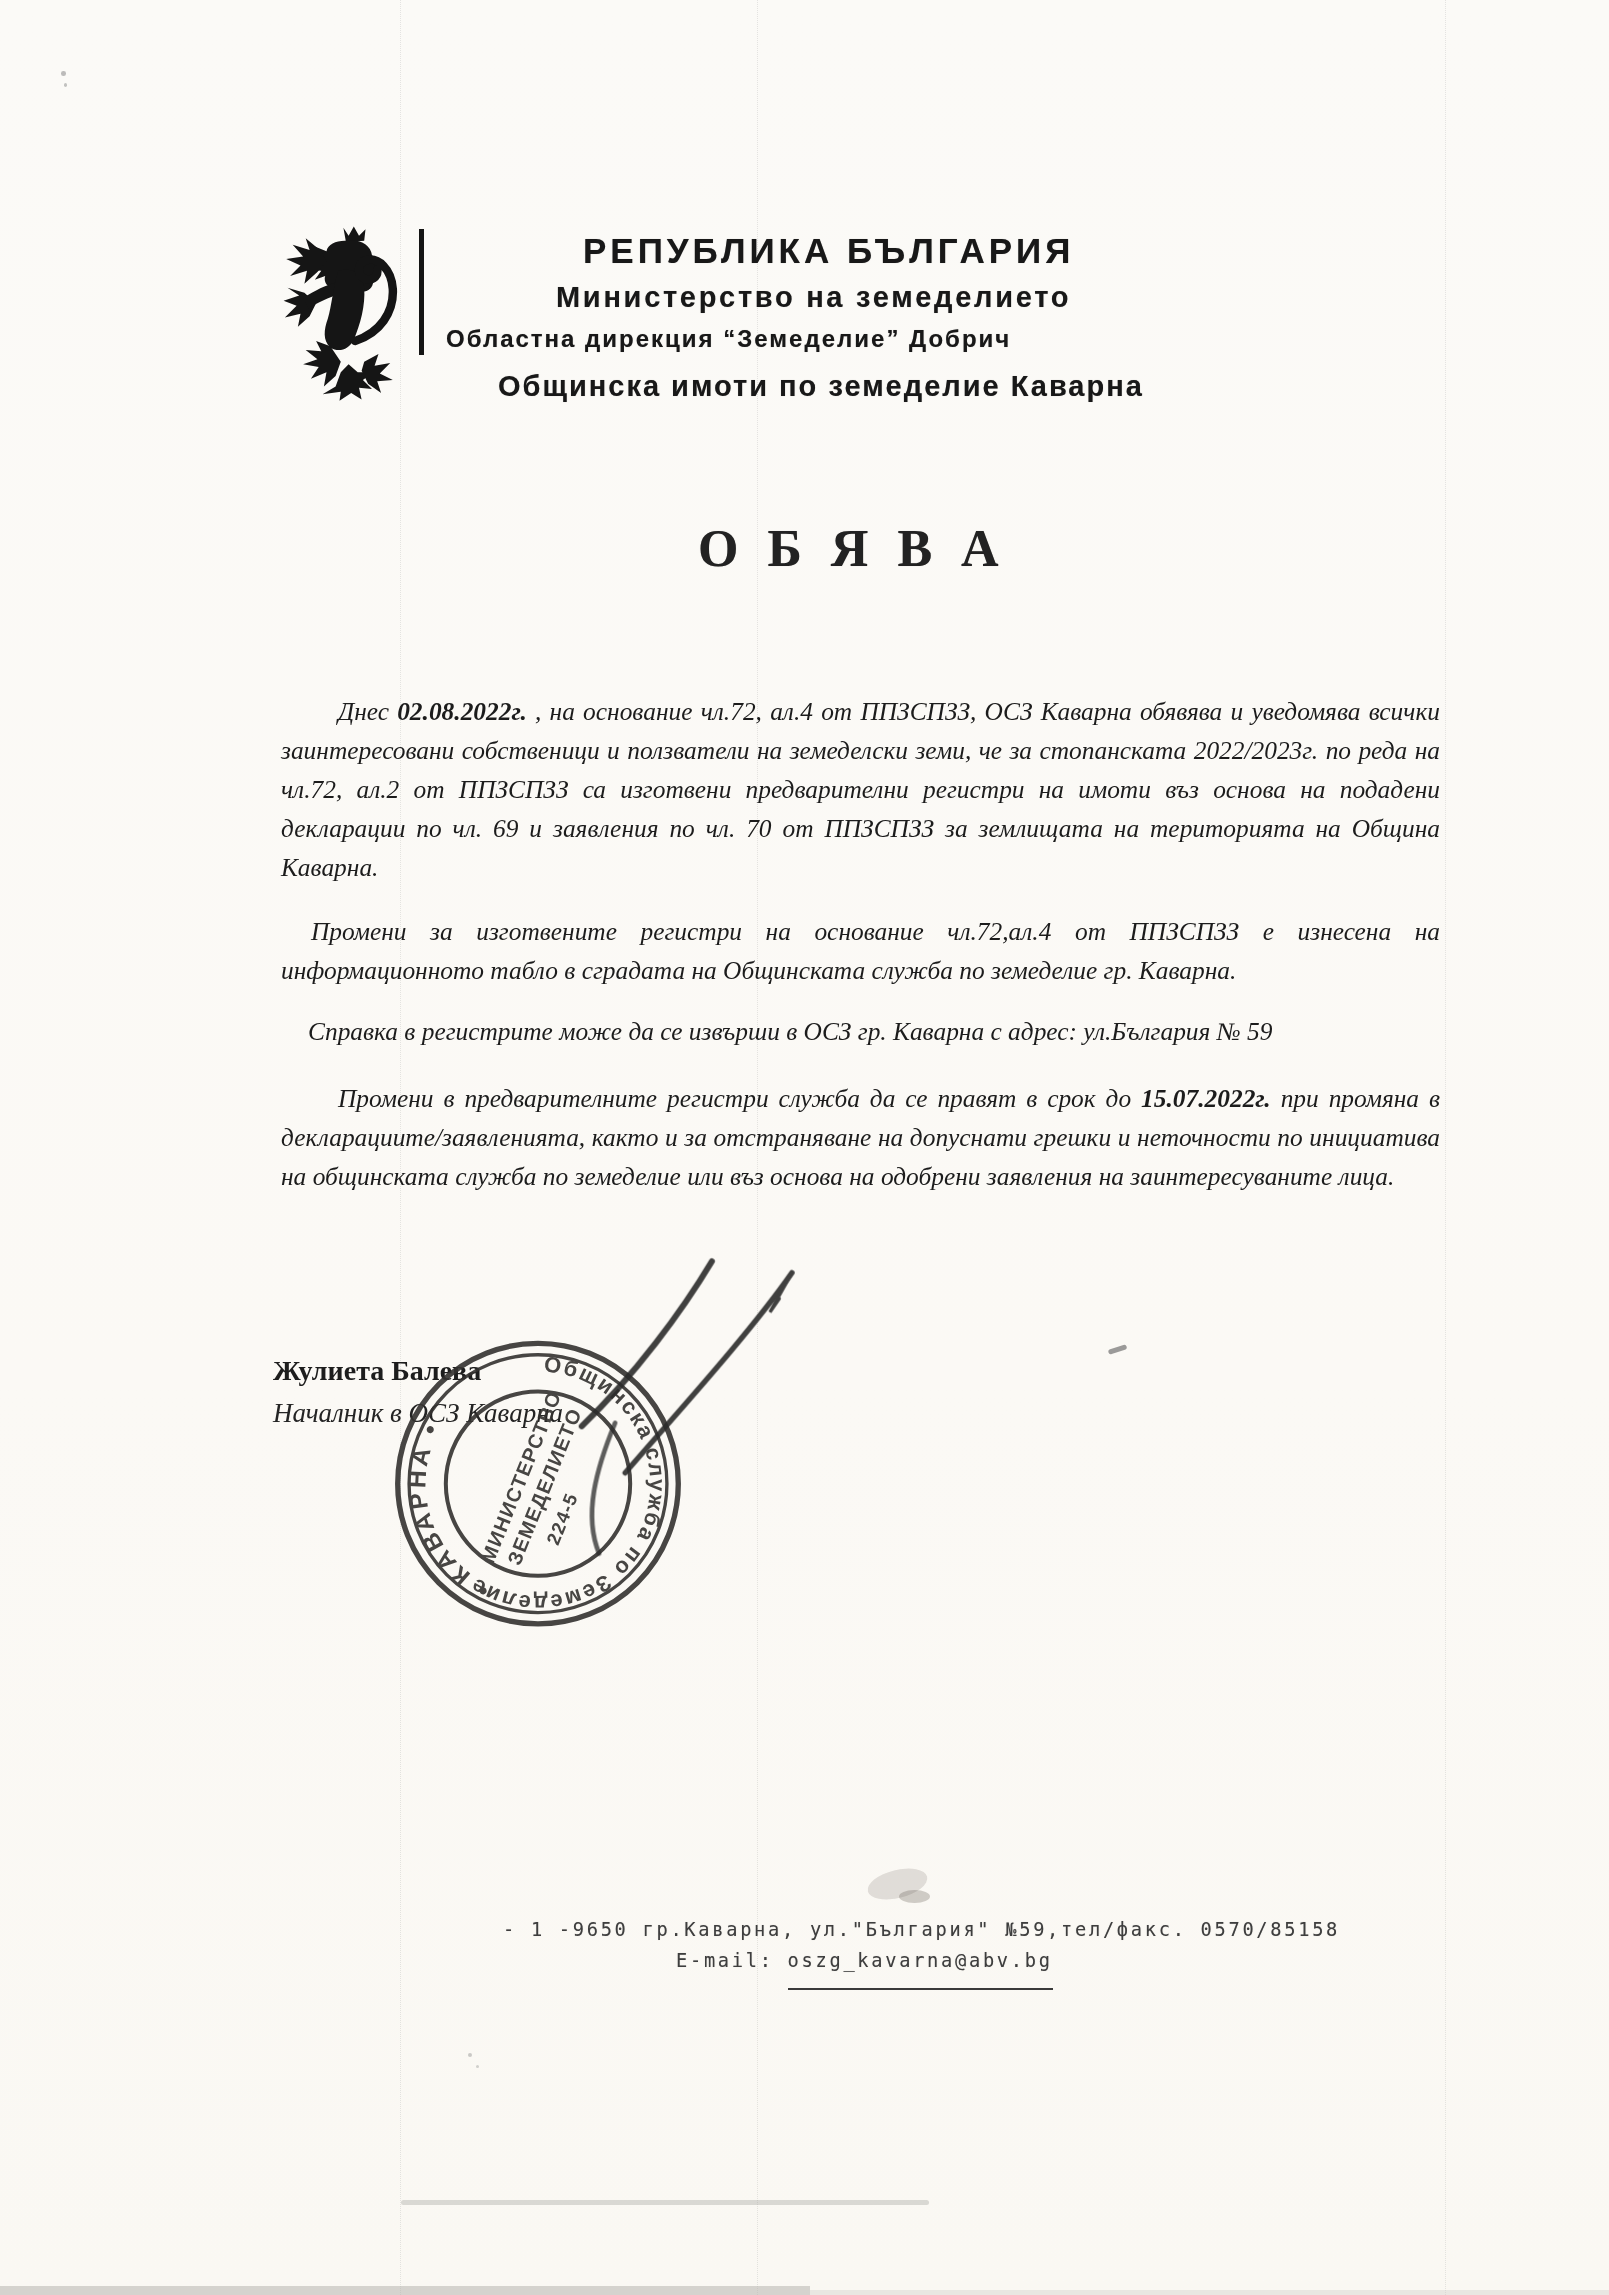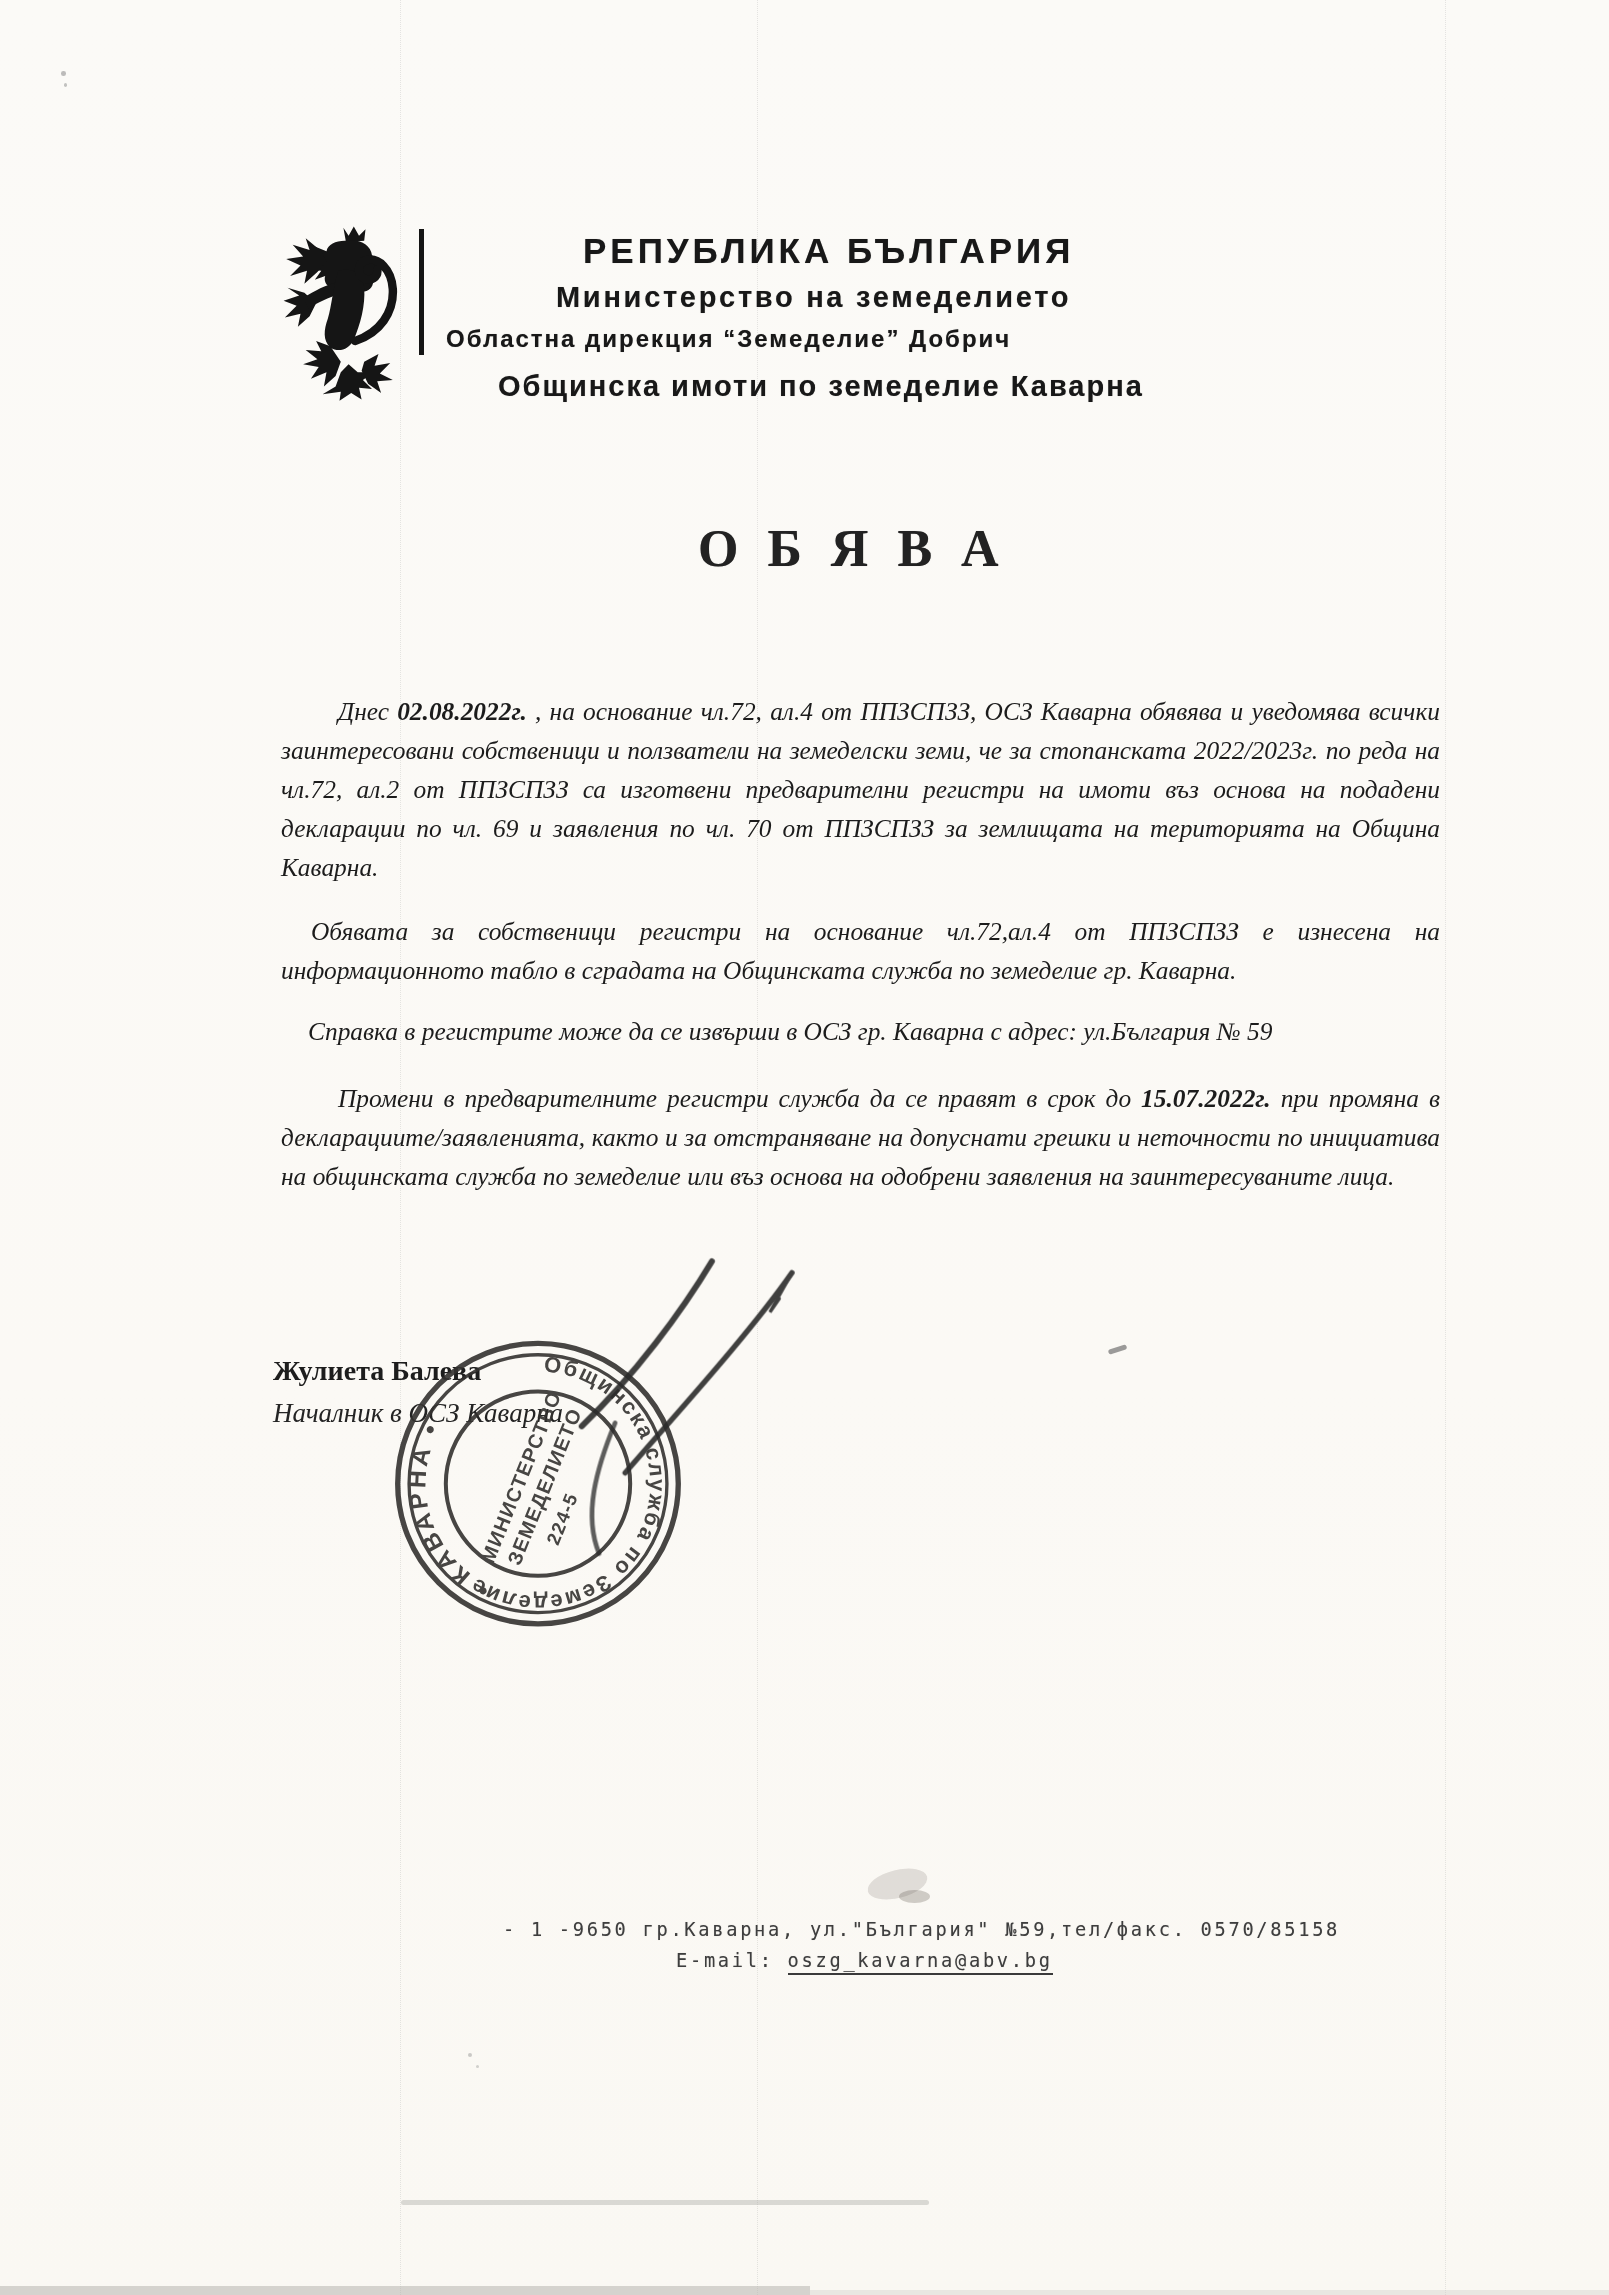--- a/index.html
+++ b/index.html
@@ -58,21 +58,21 @@
   .strokes-svg{position:absolute;left:535px;top:1248px;width:287px;height:347px;}
 
   
   .foot{
     position:absolute;white-space:nowrap;
     font-family:"DejaVu Sans Mono", monospace;color:#3e3e3e;
     text-shadow:0 0 0.7px rgba(60,60,60,.35);
   }
   .foot-1{left:503px;top:1919px;font-size:18.7px;letter-spacing:2.7px;}
   .foot-2{left:676px;top:1950px;font-size:18.7px;letter-spacing:2.7px;}
-  .foot-2 .email{border-bottom:2px solid #3a3a3a;padding-bottom:2px;}
+  .foot-2 .email{border-bottom:2px solid #3a3a3a;padding-bottom:17px;}
 
   
   .speck{position:absolute;border-radius:50%;background:#6f6f6f;}
   .sp1{left:61px;top:71px;width:4.7px;height:4.7px;opacity:.45;}
   .sp2{left:64px;top:83px;width:3.3px;height:4px;opacity:.4;}
   .sp3{left:1108px;top:1347px;width:18.7px;height:4.7px;border-radius:2.7px;transform:rotate(-18deg);opacity:.55;background:#4d4d4d;}
   .sp4{left:867px;top:1870px;width:61px;height:28px;border-radius:50%;transform:rotate(-14deg);opacity:.18;background:#6b6158;}
   .sp5{left:899px;top:1890px;width:31px;height:13.4px;border-radius:50%;opacity:.28;background:#5d554d;}
   .sp6{left:468px;top:2053px;width:4px;height:4px;opacity:.35;}
   .sp7{left:476px;top:2065px;width:3.3px;height:3.3px;opacity:.3;}
@@ -107,21 +107,21 @@
 
   <div class="hline h-ministry">Министерство на земеделието</div>
   <div class="hline h-country">РЕПУБЛИКА БЪЛГАРИЯ</div>
   <div class="hline h-directorate">Областна дирекция “Земеделие” Добрич</div>
   <div class="hline h-office">Общинска имоти по земеделие Каварна</div>
 
   <div class="doc-title">О Б Я В А</div>
 
   <div class="body-text">
       <p><span>Днес </span><span class="b">02.08.2022г.</span><span> , на основание чл.72, ал.4 от ППЗСПЗЗ, ОСЗ Каварна обявява и уведомява всички заинтересовани собственици и ползватели на земеделски земи, че за стопанската 2022/2023г. по реда на чл.72, ал.2 от ППЗСПЗЗ са изготвени предварителни регистри на имоти въз основа на подадени декларации по чл. 69 и заявления по чл. 70 от ППЗСПЗЗ за землищата на територията на Община Каварна.</span></p>
-      <p><span>Обявата за собственици регистри на основание чл.72,ал.4 от ППЗСПЗЗ е изнесена на информационното табло в сградата на Общинската служба по земеделие гр. Каварна.</span></p>
+      <p><span>Промени за изготвените регистри на основание чл.72,ал.4 от ППЗСПЗЗ е изнесена на информационното табло в сградата на Общинската служба по земеделие гр. Каварна.</span></p>
       <p><span>Справка в регистрите може да се извърши в ОСЗ  гр. Каварна с адрес: ул.България № 59</span></p>
       <p><span>Промени в предварителните регистри служба да се правят в срок до </span><span class="b">15.07.2022г.</span><span> при промяна в декларациите/заявленията, както и за отстраняване на допуснати грешки и неточности по инициатива на общинската служба по земеделие или въз основа на одобрени заявления на заинтересуваните лица.</span></p>
     </div>
 
   <div class="sig-name">Жулиета Балева</div>
   <div class="sig-role">Началник в ОСЗ Каварна</div>
 
   <svg class="stamp-svg" viewBox="0 0 500 500">
     <g fill="none" stroke="#343230">
       <circle cx="250" cy="245" r="210" stroke-width="8"></circle>

